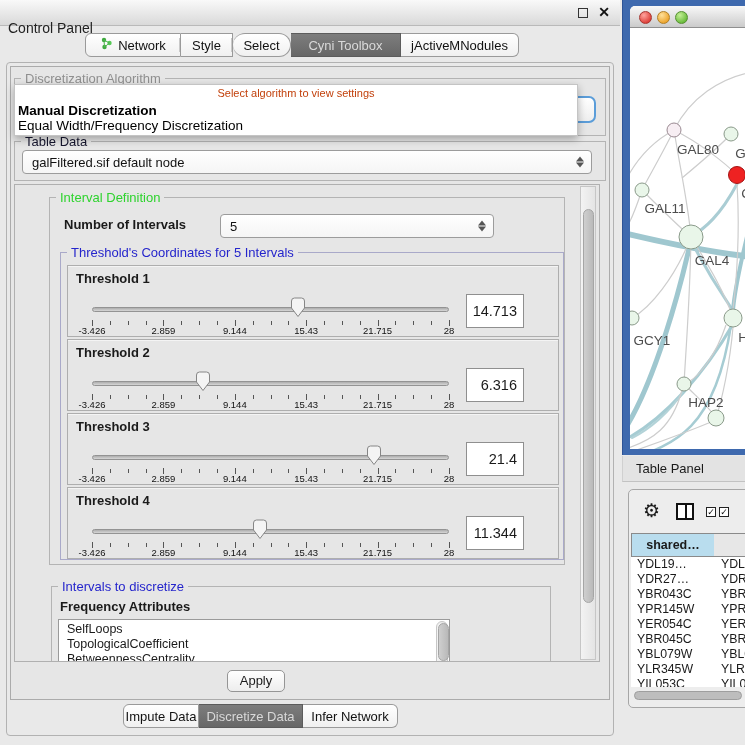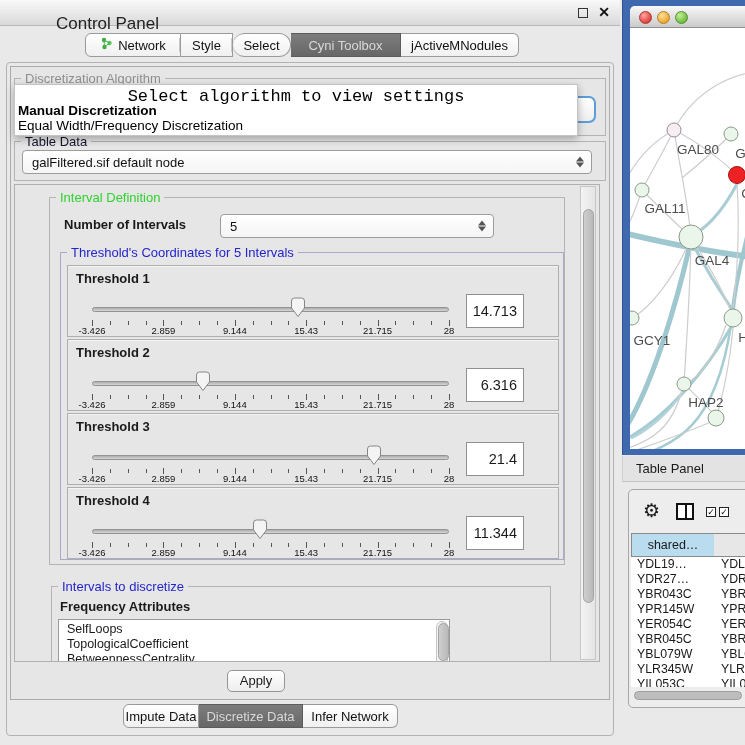--- a/index.html
+++ b/index.html
@@ -4,21 +4,21 @@
 <style>
   html,body{margin:0;padding:0;background:#e9e9e9;}
   *{box-sizing:border-box;}
   #root{position:relative;width:745px;height:745px;overflow:hidden;
         font-family:"Liberation Sans",sans-serif;color:#1a1a1a;background:#e9e9e9;}
   .abs{position:absolute;}
 
   
   .cp-titlebar{left:0;top:0;width:620px;height:26px;
     background:linear-gradient(#f9f9f9,#d9d9d9);border-bottom:1px solid #b9b9b9;}
-  .cp-title{left:8px;top:14px;font-size:17px;color:#222;margin-left:48px;}
+  .cp-title{left:8px;top:20px;font-size:14px;color:#222;}
   .win-float{right:32px;top:8px;width:10px;height:10px;border:1.5px solid #333;}
   .cp-titlebar .win-close{right:10px;top:4px;font-size:14px;font-weight:700;color:#111;}
 
   
   .tab{top:33px;height:24px;border:1px solid #9a9a9a;background:linear-gradient(#ffffff,#f0f0f0);
        display:flex;align-items:center;justify-content:center;font-size:13px;color:#111;gap:5px;}
   .tab.sel{background:linear-gradient(#7d7d7d,#676767);color:#d9d9d9;border-color:#5c5c5c;text-align:center;}
   .tab.first{border-radius:6px 0 0 6px;}
   .tab.last{border-radius:0 6px 6px 0;}
   .tab.mid{border-left:none;}
@@ -30,21 +30,21 @@
 
   
   .outer-panel{left:6px;top:62px;width:608px;height:674px;border:1px solid #b2b2b2;border-radius:4px;background:#e9e9e9;}
   .inner-panel{left:10px;top:66px;width:600px;height:634px;border:1px solid #ababab;background:#e6e6e6;}
   .fset{border:1px solid #b4b4b4;}
   .legend{position:absolute;top:-8px;left:6px;background:#e6e6e6;padding:0 4px;font-size:13px;line-height:15px;}
 
   
   .popup{left:14px;top:84px;width:564px;height:52px;background:#fff;border:1px solid #c4c4c4;
          box-shadow:0 3px 8px rgba(0,0,0,.3);z-index:30;}
-  .popup-hint{top:2px;left:0;width:100%;text-align:center;font-size:17px;color:#000000;font-family:Liberation Mono, monospace;}
+  .popup-hint{top:2px;left:0;width:100%;text-align:center;font-size:11px;color:#c2410c;}
   .popup-item{left:3px;width:558px;height:15px;font-size:13.5px;line-height:15px;color:#000;white-space:nowrap;}
   .focus-combo{left:560px;top:96px;width:36px;height:27px;border:2px solid #5b9dd9;border-radius:7px;
                background:linear-gradient(#fff,#eee);z-index:10;}
 
   
   .combo{background:linear-gradient(#ffffff,#f5f5f5);border:1px solid #9c9c9c;border-radius:4px;
          font-size:13px;display:flex;align-items:center;padding:0 22px 0 9px;color:#111;}
   .spinner{position:absolute;right:7px;top:50%;transform:translateY(-50%);display:flex;flex-direction:column;gap:1px;}
   .spinner i{display:block;width:0;height:0;border-left:4px solid transparent;border-right:4px solid transparent;}
   .spinner .up{border-bottom:5px solid #555;}
@@ -87,21 +87,21 @@
   .net-canvas{position:absolute;left:0;top:22px;width:120px;height:421px;background:#fff;overflow:hidden;}
 
   
   .tp-bar{left:622px;top:456px;width:123px;height:26px;background:#e3e3e3;border-bottom:1px solid #c2c2c2;border-left:1px solid #d0d0d0;}
   .tp-title{left:13px;top:5px;font-size:13px;color:#1a1a1a;}
   .tp-card{left:628px;top:489px;width:130px;height:219px;border:1px solid #a6a6a6;border-radius:5px;background:#ededed;}
   .gear{left:14px;top:11px;font-size:19px;line-height:19px;color:#1b1b1b;}
   .colsplit{left:47px;top:13px;width:18px;height:17px;border:2px solid #111;background:#fff;}
   .colsplit i{position:absolute;left:50%;top:0;bottom:0;width:2px;background:#111;}
   .chk{top:17px;width:10px;height:10px;border:1.5px solid #222;font-size:9px;line-height:9px;text-align:center;color:#111;background:#fff;}
-  .tp-header{position:absolute;top:43px;height:24px;font-size:12.5px;font-weight:400;
+  .tp-header{position:absolute;top:43px;height:24px;font-size:12.5px;font-weight:700;
              display:flex;align-items:center;justify-content:center;border:1px solid #8a8a8a;}
   .tp-rows{position:absolute;left:2px;top:67px;width:128px;height:130px;background:#fff;overflow:hidden;}
   .tp-row{position:absolute;left:0;width:100%;height:15px;font-size:12.3px;font-weight:500;line-height:15px;white-space:nowrap;}
   .tp-row .c1{position:absolute;left:6px;}
   .tp-row .c2{position:absolute;left:90px;}
   .hthumb{left:5px;top:201px;width:108px;height:9px;border-radius:5px;background:#bdbdbd;border:1px solid #9e9e9e;}
 
   .legend-green{color:#2ed32e;}
   .legend-blue{color:#2525cc;}
   .legend-dark{color:#16162e;}

